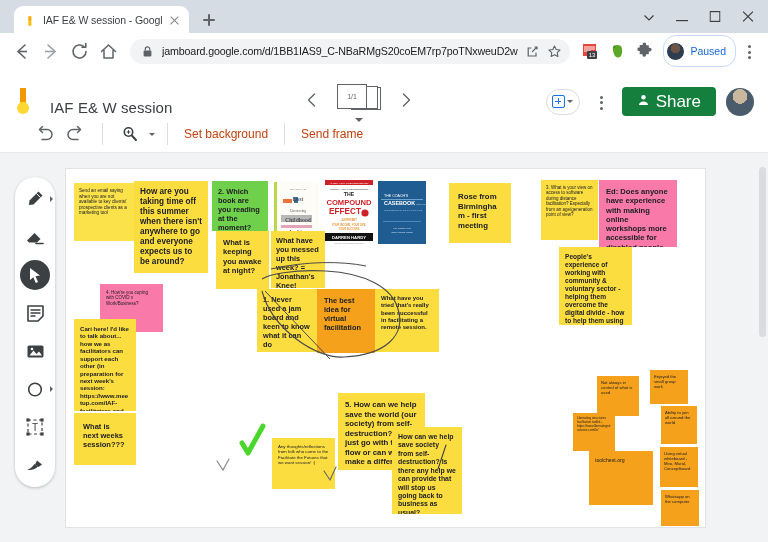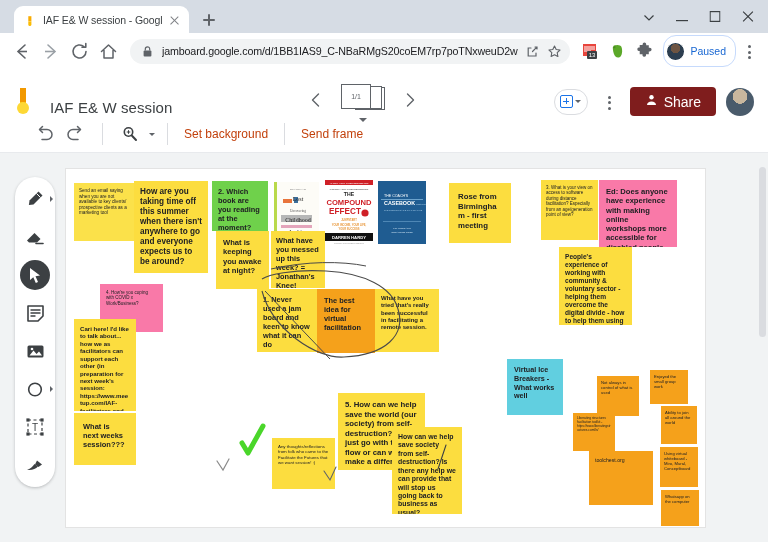--- a/index.html
+++ b/index.html
@@ -106,22 +106,22 @@
   .addbtn {
     width:34px; height:26px; border:1px solid #dadce0; border-radius:14px;
     display:flex; align-items:center; justify-content:center; gap:2px;
   }
   .plus-box { width:13px; height:13px; border:1.5px solid #1a73e8; border-radius:2px; position:relative; }
   .plus-box::before, .plus-box::after { content:""; position:absolute; background:#1a73e8; }
   .plus-box::before { left:2.3px; top:4.6px; width:5.5px; height:1.4px; }
   .plus-box::after  { left:4.6px; top:2.3px; width:1.4px; height:5.5px; }
   .mini-caret { width:0;height:0;border-left:3px solid transparent;border-right:3px solid transparent;border-top:3.5px solid #5f6368; }
   .share-btn {
-    background:#7f1d1d; color:#fff; border-radius:4px; height:29px;
-    display:flex; align-items:center; gap:6px; padding:0 15px; font-size:14px;
+    background:#15803d; color:#fff; border-radius:4px; height:29px;
+    display:flex; align-items:center; gap:6px; padding:0 15px; font-size:17px;
   }
   .avatar-lg {
     width:28px; height:28px; border-radius:50%;
     background:radial-gradient(circle at 50% 30%, #c9b79e 0 30%, #4a5b6b 31% 100%);
   }
   .jam-toolbar2 {
     height:37px; display:flex; align-items:center; padding:0 30px; gap:0;
     border-bottom:1px solid #e8eaed;
   }
   .tb-ic { width:30px; height:30px; position:relative; }
@@ -474,21 +474,20 @@
           <div class="note" style="left: 383px; top: 14px; width: 62px; height: 60px; background: rgb(252, 221, 63); font-size: 7.8px; padding: 9px;">Rose from Birmingham - first meeting</div>
           <div class="note plain" style="left: 475px; top: 11px; width: 57px; height: 60px; background: rgb(252, 221, 63); font-size: 4.5px; padding: 5px;">3. What is your view on access to software during distance facilitation? Especially from an age/generation point of view?</div>
           <div class="note" style="left: 533px; top: 11px; width: 78px; height: 67px; background: rgb(249, 121, 168); font-size: 7.6px; padding: 7px;">Ed: Does anyone have experience with making online workshops more accessible for disabled people</div>
           <div class="note plain" style="left: 34px; top: 115px; width: 63px; height: 48px; background: rgb(249, 121, 168); font-size: 4.5px; padding: 6px;">4. How're you coping with COVID x Work/Business?</div>
           <div class="note" style="left: 8px; top: 150px; width: 62px; height: 92px; background: rgb(252, 221, 63); font-size: 6.1px; padding: 6px;">Cari here! I'd like to talk about... how we as facilitators can support each other (in preparation for next week's session: https://www.meetup.com/IAF-facilitators-and-friends/events/267874387/)</div>
           <div class="note" style="left: 8px; top: 244px; width: 62px; height: 52px; background: rgb(252, 221, 63); font-size: 7.5px; padding: 9px;">What is next weeks session???</div>
           <div class="note" style="left: 191px; top: 120px; width: 60px; height: 63px; background: rgb(252, 221, 63); font-size: 7.4px; padding: 6px;">1. Never used a jam board and keen to know what it can do</div>
           <div class="note" style="left: 251px; top: 120px; width: 58px; height: 64px; background: rgb(245, 161, 27); font-size: 7.4px; padding: 7px;">The best idea for virtual facilitation</div>
           <div class="note" style="left: 309px; top: 120px; width: 64px; height: 63px; background: rgb(252, 221, 63); font-size: 6px; padding: 6px;">What have you tried that's really been successful in facilitating a remote session.</div>
           <div class="note" style="left: 493px; top: 78px; width: 73px; height: 78px; background: rgb(252, 221, 63); font-size: 6.6px; padding: 6px;">People's experience of working with community &amp; voluntary sector - helping them overcome the digital divide - how to help them using zoom?</div>
-          <div class="note" style="left: 441px; top: 190px; width: 56px; height: 56px; background: rgb(97, 207, 224); font-size: 7.2px; padding: 7px;">Virtual Ice Breakers - What works well</div>
           <div class="note" style="left: 272px; top: 224px; width: 87px; height: 77px; background: rgb(252, 221, 63); font-size: 7.8px; padding: 7px;">5. How can we help save the world (our society) from self-destruction? Do we just go with the flow or can we make a difference?</div>
           <div class="note" style="left: 326px; top: 258px; width: 70px; height: 87px; background: rgb(252, 221, 63); font-size: 6.9px; padding: 6px;">How can we help save society from self-destruction? Is there any help we can provide that will stop us going back to business as usual?</div>
           <div class="note plain" style="left: 206px; top: 269px; width: 63px; height: 51px; background: rgb(252, 221, 63); font-size: 4.4px; padding: 6px;">Any thoughts/reflections from folk who came to the Facilitate the Futures that we want session! :)</div>
           <div class="note plain" style="left: 531px; top: 207px; width: 42px; height: 40px; background: rgb(245, 161, 27); font-size: 4.2px; padding: 4px;">Not always in control of what is used</div>
           <div class="note plain" style="left: 584px; top: 201px; width: 38px; height: 34px; background: rgb(245, 161, 27); font-size: 4.2px; padding: 4px;">Enjoyed the small group work</div>
           <div class="note plain" style="left: 595px; top: 237px; width: 36px; height: 38px; background: rgb(245, 161, 27); font-size: 4.2px; padding: 4px;">Ability to join all around the world</div>
           <div class="note plain" style="left: 507px; top: 244px; width: 42px; height: 38px; background: rgb(245, 161, 27); font-size: 3.2px; padding: 4px;">Liberating structures facilitation toolkit - https://www.liberatingstructures.com/ls/</div>
           <div class="note plain" style="left: 594px; top: 278px; width: 38px; height: 40px; background: rgb(245, 161, 27); font-size: 4.2px; padding: 4px;">Using virtual whiteboard - Miro, Mural, Conceptboard</div>
           <div class="note plain" style="left: 523px; top: 282px; width: 64px; height: 54px; background: rgb(245, 161, 27); font-size: 5.2px; padding: 6px;">toolchest.org</div>
           <div class="note plain" style="left: 595px; top: 321px; width: 38px; height: 36px; background: rgb(245, 161, 27); font-size: 4.2px; padding: 4px;">Whatsapp on the computer</div>

